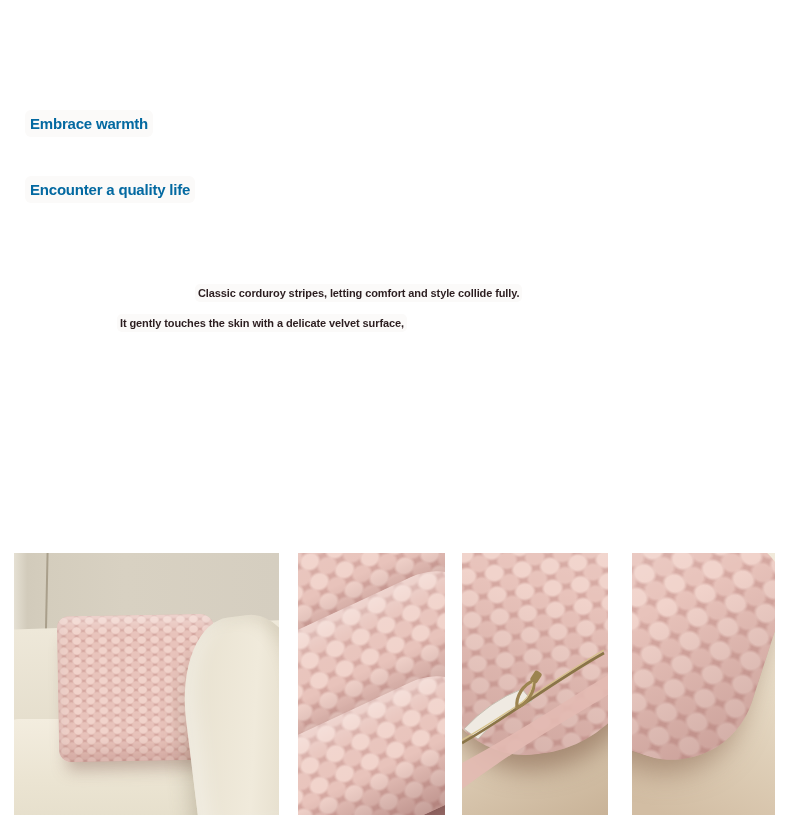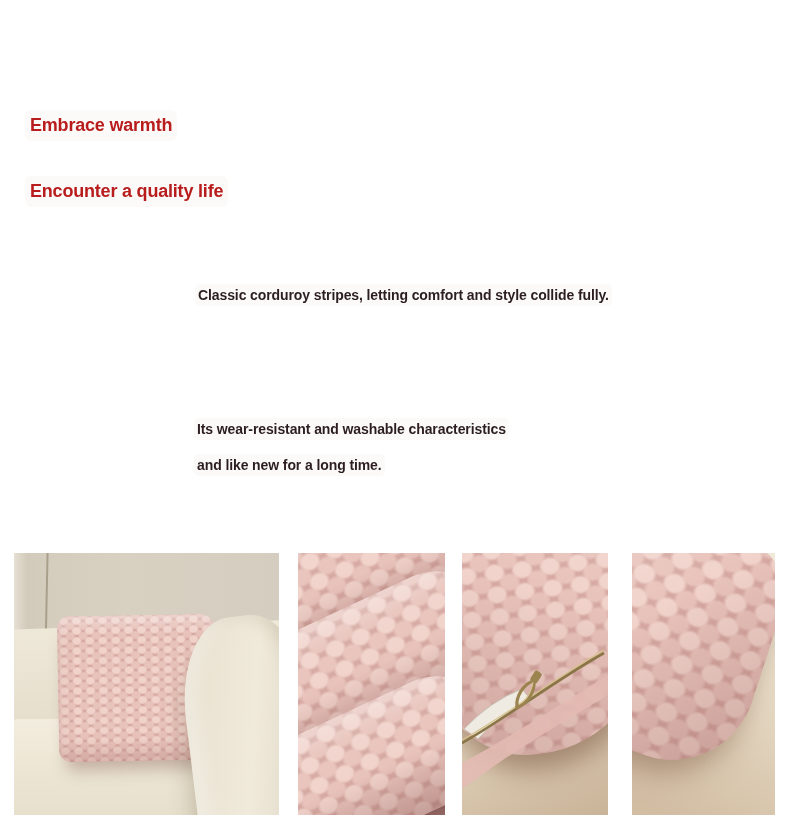--- a/index.html
+++ b/index.html
@@ -4,27 +4,27 @@
 <style>
   html,body{margin:0;padding:0;background:#ffffff;}
   .canvas{
     position:relative;width:790px;height:815px;margin:0 auto;
     background:#ffffff;overflow:hidden;
     font-family:"Liberation Sans","DejaVu Sans",sans-serif;
   }
   
   .txt{position:absolute;white-space:nowrap;font-weight:700;}
   .headline{
-    font-size:18px;letter-spacing:-0.2px;color:#b91c1c;
+    font-size:15px;letter-spacing:-0.2px;color:#0369a1;
     background:#fbfaf9;box-shadow:0 0 0 5px #fbfaf9;border-radius:2px;
   }
   .hl-1{left:30px;top:115px;}
   .hl-2{left:30px;top:166px;margin-top:15px;}
   .body-line{
-    font-size:14px;letter-spacing:-0.1px;color:#2c1e20;
+    font-size:11px;letter-spacing:-0.1px;color:#2c1e20;
     background:#fbfaf9;box-shadow:0 0 0 3px #fbfaf9;border-radius:2px;
   }
   .in-1{left:198px;top:287px;}
   .in-2{left:120px;top:317px;}
   .in-3{left:198px;top:350px;}
   .du-1{left:197px;top:421px;}
   .du-2{left:197px;top:439px;}
   .du-3{left:197px;top:457px;}
 
   
@@ -85,23 +85,22 @@
 </style>
 </head>
 <body>
 
 <div class="canvas">
 
   <div class="txt headline hl-1">Embrace warmth</div>
   <div class="txt headline hl-2">Encounter a quality life</div>
 
   <div class="txt body-line in-1">Classic corduroy stripes, letting comfort and style collide fully.</div>
+  <div class="txt body-line in-2">It gently touches the skin with a delicate velvet surface,</div>
 
-  <div class="txt body-line du-1">Its wear-resistant and washable characteristics</div>
-  <div class="txt body-line du-3">and like new for a long time.</div>
 
   <figure class="photo p1" aria-label="pink waffle cushion on cream sofa">
     <div class="wall"></div>
     <div class="wall-seam"></div>
     <div class="sofa-back"></div>
     <div class="sofa-seat"></div>
     <div class="pillow-front wf wf-sm"></div>
     <div class="sofa-arm"></div>
   </figure>
 

